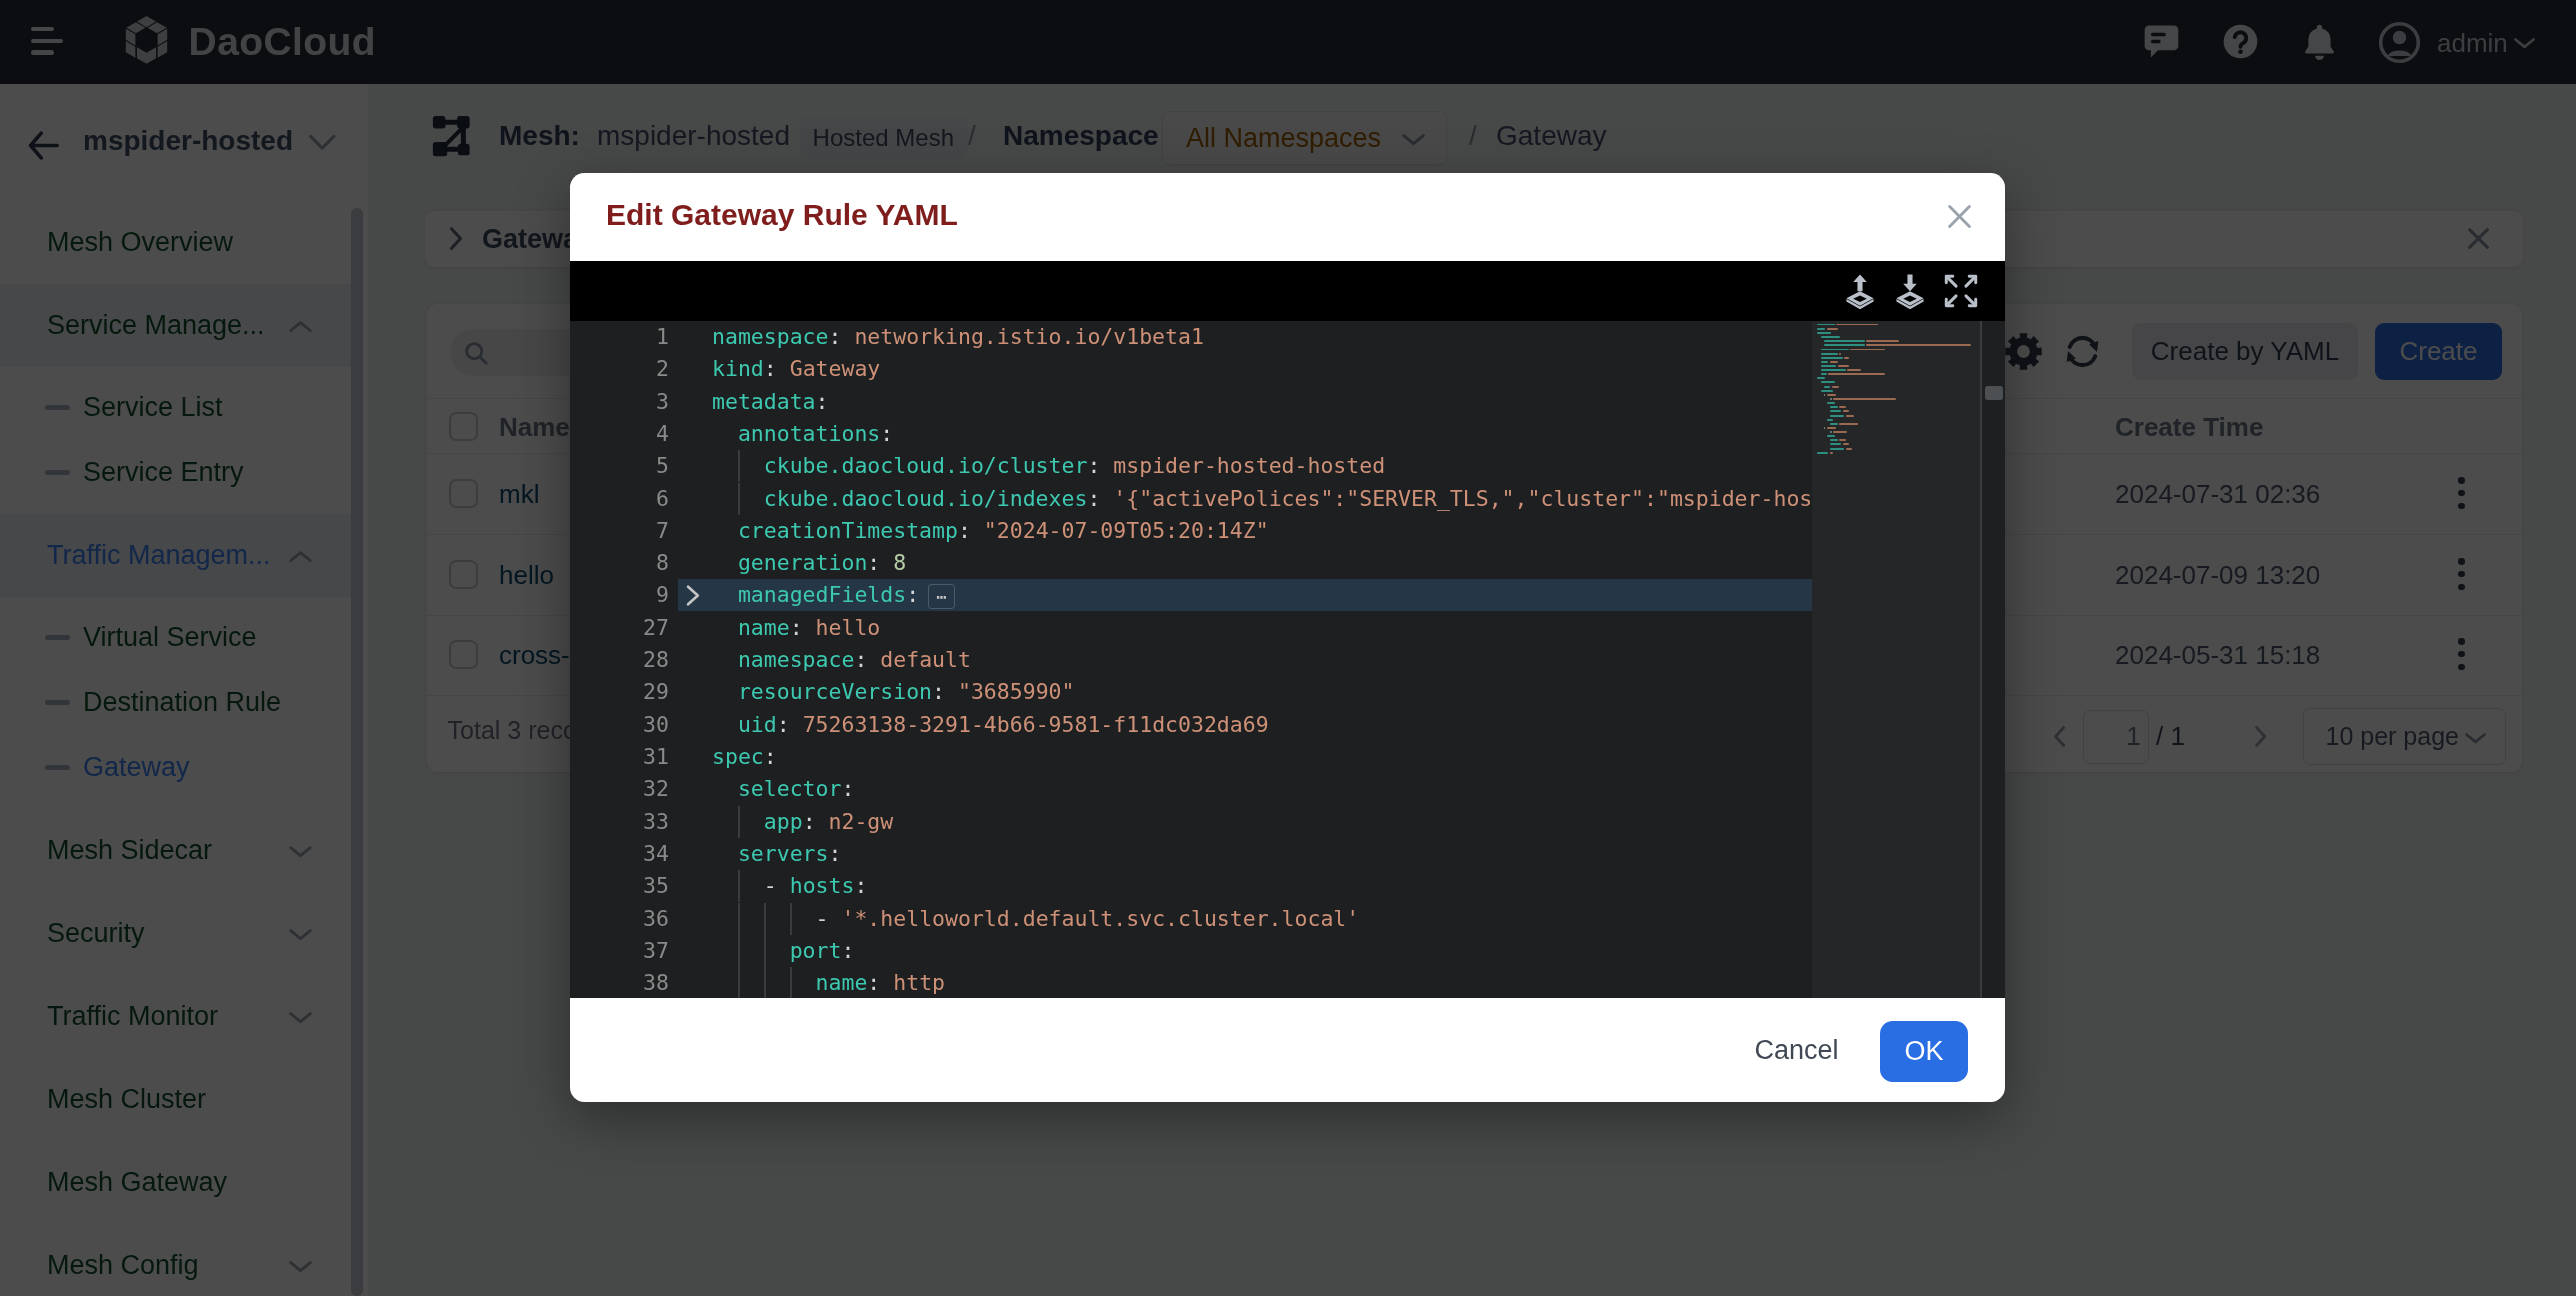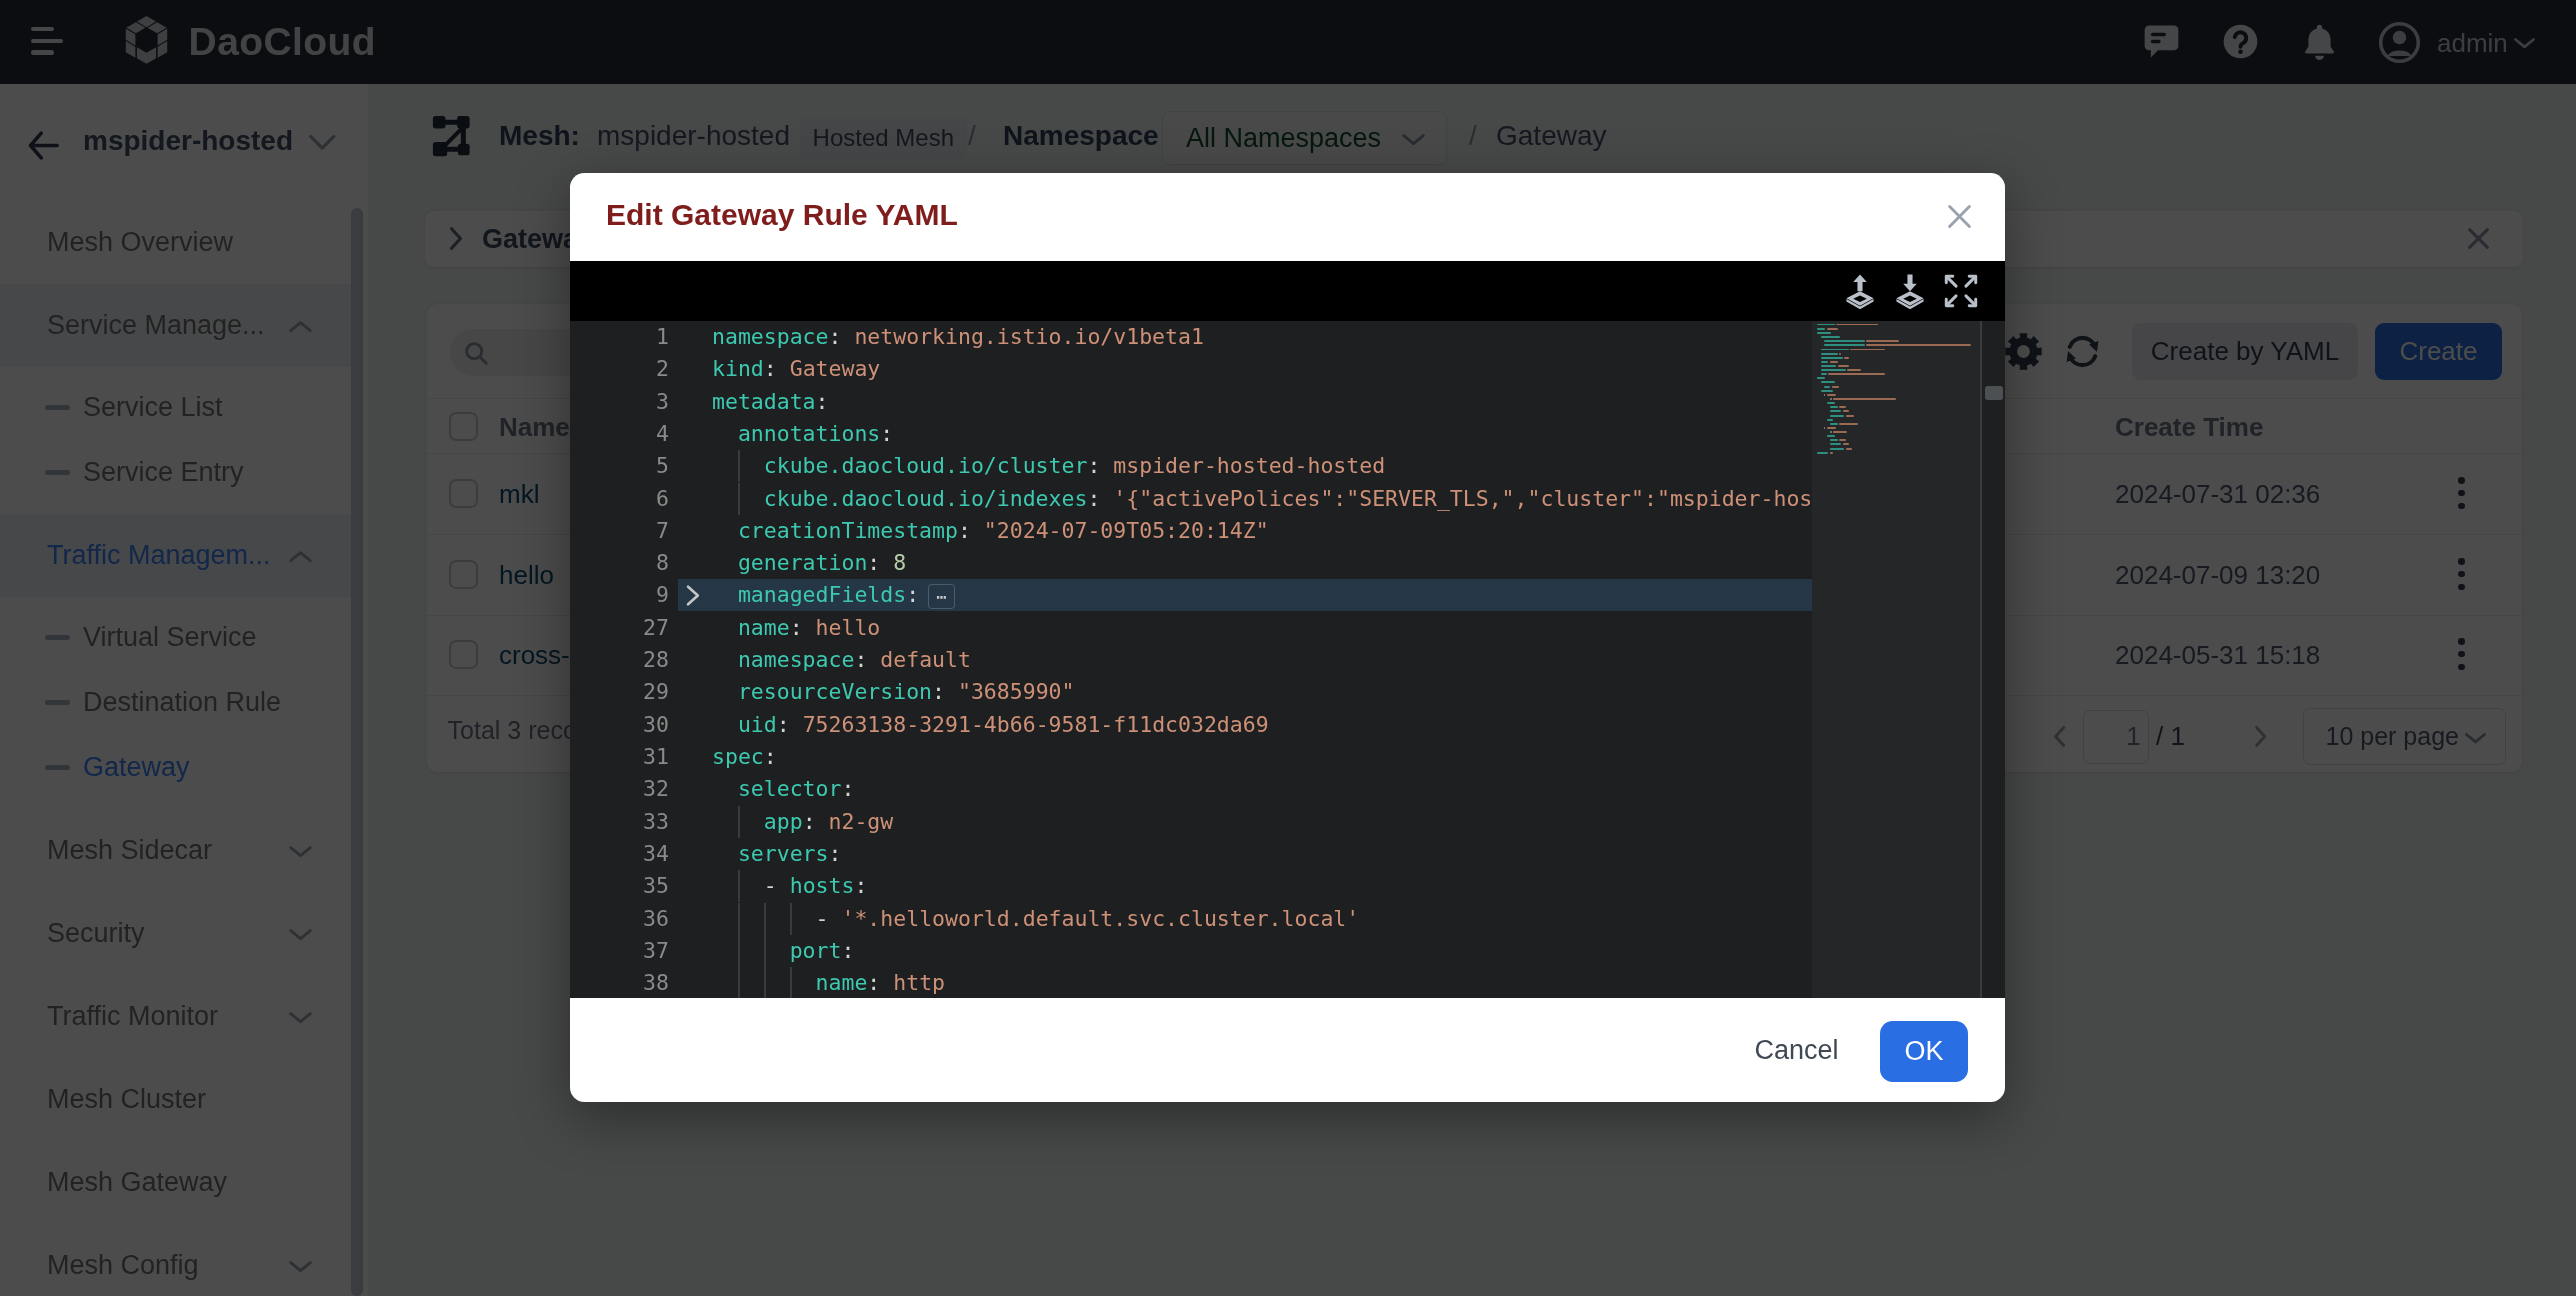--- a/index.html
+++ b/index.html
@@ -27,40 +27,40 @@
 
   
   .sidebar { position:absolute; left:0; top:84px; width:368px; height:1212px; background:#ffffff; z-index:1; }
   .side-head { position:absolute; left:0; top:0; width:368px; height:124px; }
   .back-arrow { position:absolute; left:27px; top:47px; width:32px; height:29px; cursor:pointer; }
   .mesh-name { position:absolute; left:83px; top:41px; font-size:28px; font-weight:700; color:#41506a; }
   .side-head .chev { position:absolute; left:307px; top:48px; width:30.5px; height:21.5px; }
   .menu { position:absolute; left:0; top:117px; width:352px; }
   .m-item { position:relative; display:flex; align-items:center; height:83px; padding-left:47px; cursor:pointer; }
   .m-sub  { position:relative; display:flex; align-items:center; height:65px; padding-left:83px; cursor:pointer; }
-  .m-item .lbl, .m-sub .lbl { font-size:27px; color:#737373; white-space:nowrap; }
+  .m-item .lbl, .m-sub .lbl { font-size:27px; color:#14532d; white-space:nowrap; }
   .m-item.grp { background:#eef1f6; }
   .m-item.blue .lbl, .m-sub.blue .lbl { color:#3c82f6; }
   .m-item .caret { position:absolute; right:39px; top:50%; margin-top:-6.3px; width:25px; height:15.3px; }
   .m-sub .dash { position:absolute; left:45px; top:50%; margin-top:-2.7px; width:25px; height:5.4px; border-radius:2.7px; background:#a9b1bf; }
   .gap10 { height:9px; } .gap9 { height:8px; }
   .side-scroll { position:absolute; left:351px; top:124px; width:11.7px; height:1088px; }
   .side-scroll .thumb { position:absolute; left:0; top:0; width:11.7px; height:1088px; border-radius:6.3px; background:#c2c8d2; }
 
   
   .main { position:absolute; left:368px; top:84px; width:2208px; height:1212px; background:#eef0f2; z-index:1; }
   .crumb { position:absolute; left:0; top:0; width:2208px; height:104px; display:flex; align-items:center; }
   .crumb-icon { position:absolute; left:64px; top:30.5px; width:43px; height:43px; }
   .crumb-mesh-label { position:absolute; left:131px; top:36px; font-size:28px; font-weight:700; color:#35425c; }
   .crumb-mesh-value { position:absolute; left:229px; top:36px; font-size:28px; color:#46536b; }
   .crumb-badge { position:absolute; left:432px; top:33px; height:41px; padding:0 12.6px; border-radius:7.2px; background:#e7eaef; display:flex; align-items:center; font-size:24px; color:#434f63; }
   .crumb-sep1 { position:absolute; left:600px; top:36px; font-size:28px; color:#8c94a1; }
   .crumb-ns-label { position:absolute; left:635px; top:36px; font-size:28px; font-weight:700; color:#35425c; }
   .ns-select { position:absolute; left:794px; top:27px; width:285px; height:54px; border:1.8px solid #d9dde4; border-radius:7.2px; background:#f3f5f7; display:flex; align-items:center; cursor:pointer; }
-  .ns-select .val { margin-left:23px; font-size:27px; color:#14532d; }
+  .ns-select .val { margin-left:23px; font-size:27px; color:#a16207; }
   .ns-select svg { position:absolute; right:20px; top:20px; width:25px; height:15.3px; }
   .crumb-sep2 { position:absolute; left:1101px; top:36px; font-size:28px; color:#8c94a1; }
   .crumb-page { position:absolute; left:1128px; top:36px; font-size:28px; color:#46536b; }
 
   .banner { position:absolute; left:57px; top:127px; width:2098px; height:56px; border-radius:9px; background:#ffffff; box-shadow:0 0.9px 3.6px rgba(25,35,60,0.08); }
   .banner .chev-r { position:absolute; left:23px; top:15.3px; width:16px; height:25px; }
   .banner .ttl { position:absolute; left:57px; top:12.6px; font-size:27px; font-weight:700; color:#3c4a61; }
   .banner .close { position:absolute; right:32px; top:15.3px; width:25px; height:25px; }
 
   .card { position:absolute; left:59px; top:220px; width:2095px; height:468px; border-radius:10.8px; background:#ffffff; box-shadow:0 0.9px 3.6px rgba(25,35,60,0.08); }

